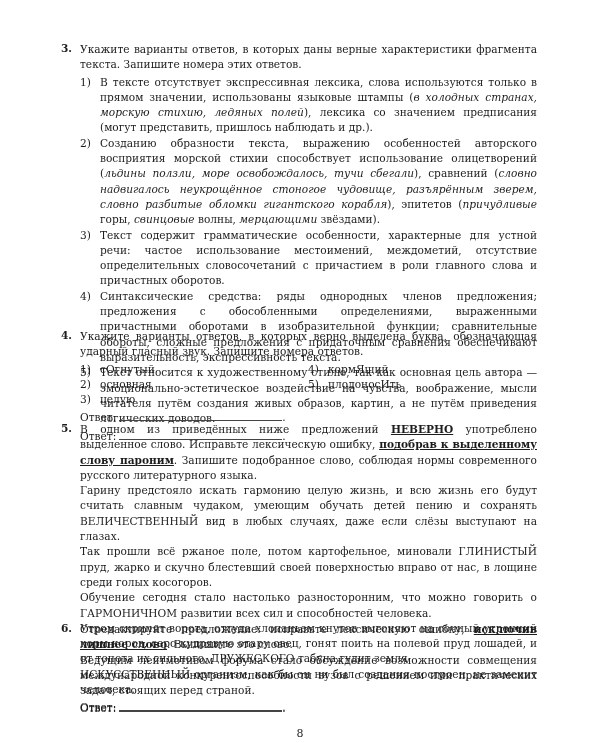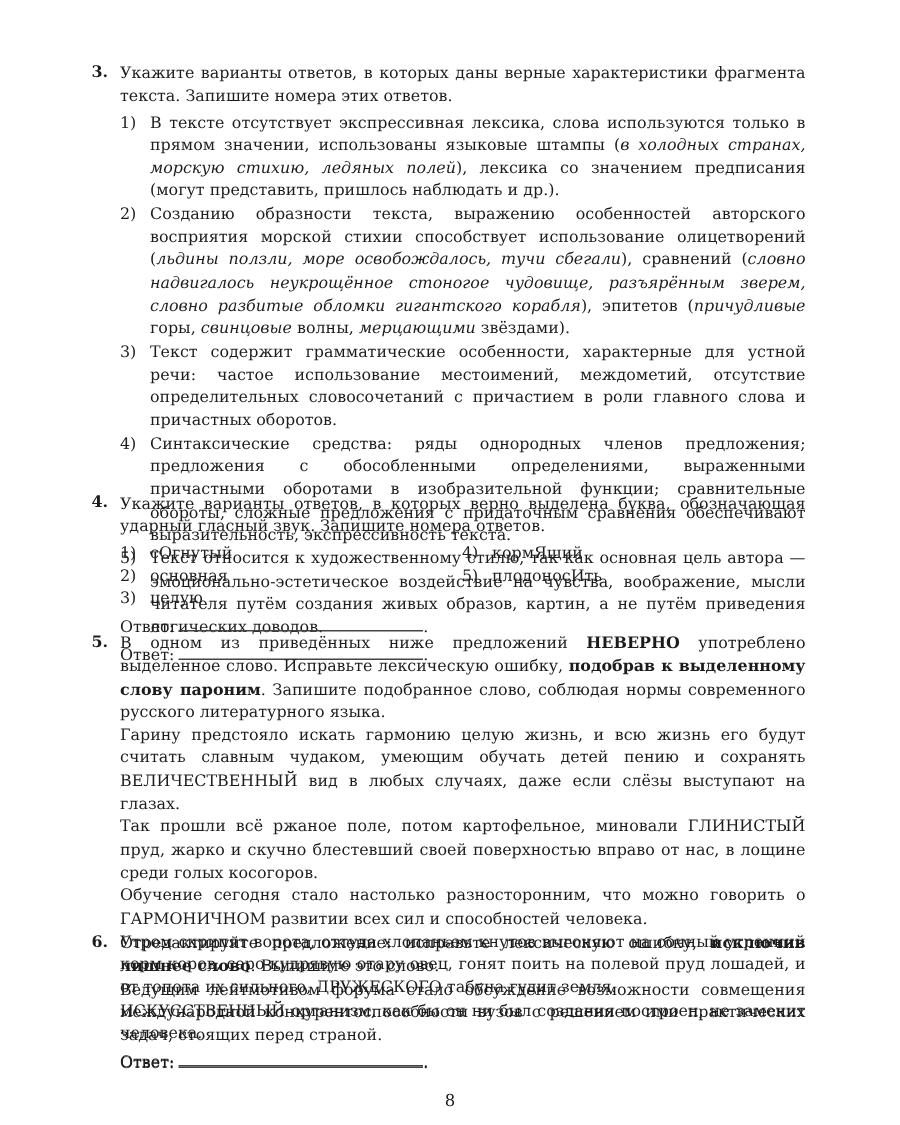--- a/index.html
+++ b/index.html
@@ -12,21 +12,21 @@
   .body p { margin: 0; }
   .list { margin: 2px 0 0 0; padding: 0; list-style: none; }
   .list li { position: relative; padding-left: 20px; }
   .list li .ln { position: absolute; left: 0; top: 0; }
   .answer { margin-top: 3px; }
   .answer .line { display: inline-block; width: 163px; border-bottom: 1px solid #444; height: 10px; vertical-align: baseline; margin-left: 3px; }
   .cols { display: grid; grid-template-columns: 228px 200px; margin-top: 2px; }
   .cols div { position: relative; padding-left: 20px; }
   .cols .ln { position: absolute; left: 0; }
   .sent { margin-top: 2px; }
-  b { font-weight: bold; }
+  b { font-weight: bold; text-decoration: underline; }
   i { font-style: italic; }
   .pagenum { position: absolute; left: 0; width: 600px; top: 727px; text-align: center; font-size: 11px; }
 </style>
 </head>
 <body>
 
 <div class="page">
 
   <div class="task" style="top:42px;">
     <span class="num">3.</span>

